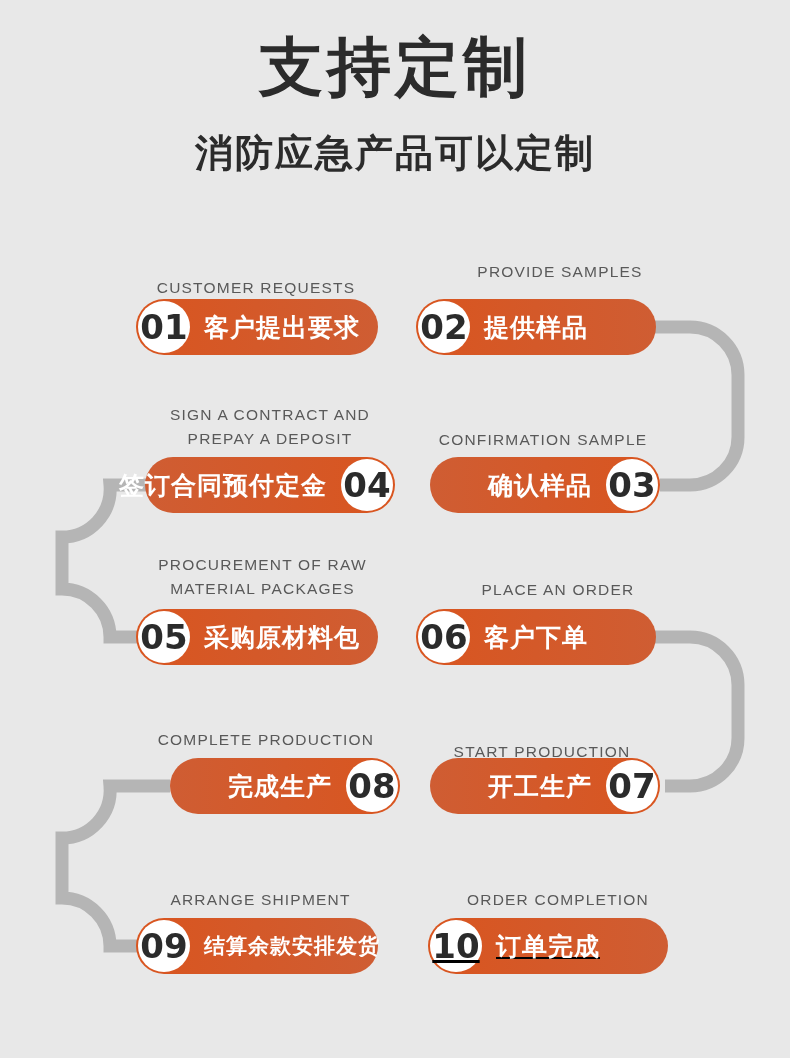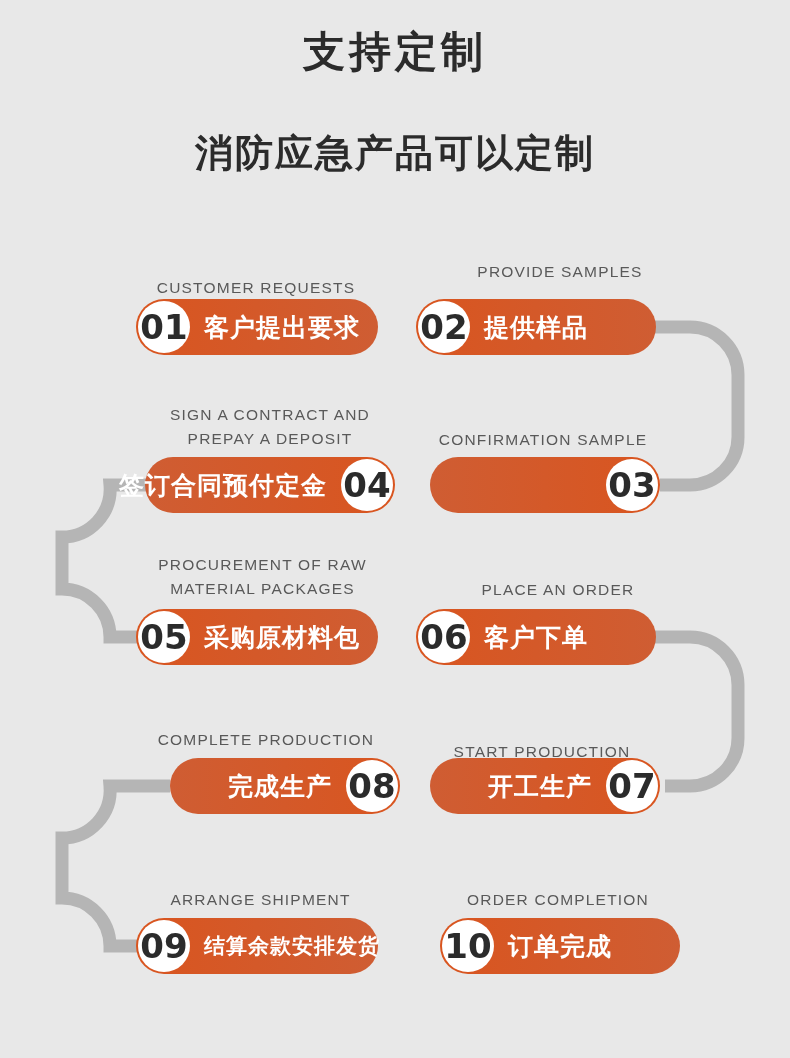--- a/index.html
+++ b/index.html
@@ -18,21 +18,21 @@
     position: relative;
     width: 790px;
     height: 1058px;
   }
   .title {
     position: absolute;
     top: 24px;
     left: 0;
     width: 790px;
     text-align: center;
-    font-size: 42px;
+    font-size: 64px;
     font-weight: bold;
     letter-spacing: 4px;
     color: #2b2b2b;
     font-family: "DejaVu Sans", "Liberation Sans", sans-serif;
   }
   .subtitle {
     position: absolute;
     top: 128px;
     left: 0;
     width: 790px;
@@ -135,20 +135,21 @@
 
   <div class="caption" style="left:145px; top:403px; width:250px;">SIGN A CONTRACT AND
 PREPAY A DEPOSIT</div>
   <div class="step rtl rev" style="left:145px; top:457px; width:250px;">
     <div class="step-label">签订合同预付定金</div>
     <div class="badge">04</div>
   </div>
 
   <div class="caption" style="left:418px; top:428px; width:250px;">CONFIRMATION SAMPLE</div>
   <div class="step rtl rev" style="left:430px; top:457px; width:230px;">
+    <div class="step-label">确认样品</div>
     <div class="badge">03</div>
   </div>
 
   <div class="caption" style="left:140px; top:553px; width:245px;">PROCUREMENT OF RAW
 MATERIAL PACKAGES</div>
   <div class="step ltr" style="left:136px; top:609px; width:242px;">
     <div class="badge">05</div>
     <div class="step-label">采购原材料包</div>
   </div>
 
@@ -170,18 +171,18 @@
     <div class="badge">07</div>
   </div>
 
   <div class="caption" style="left:138px; top:888px; width:245px;">ARRANGE SHIPMENT</div>
   <div class="step ltr" style="left:136px; top:918px; width:242px;">
     <div class="badge">09</div>
     <div class="step-label" style="font-size:21px;">结算余款安排发货</div>
   </div>
 
   <div class="caption" style="left:438px; top:888px; width:240px;">ORDER COMPLETION</div>
-  <div class="step ltr" style="left:440px; top:918px; width:240px;">
+  <div class="step ltr" style="left:428px; top:918px; width:240px;text-decoration:underline;">
     <div class="badge">10</div>
     <div class="step-label">订单完成</div>
   </div>
 
 </div>
 
 </body></html>

